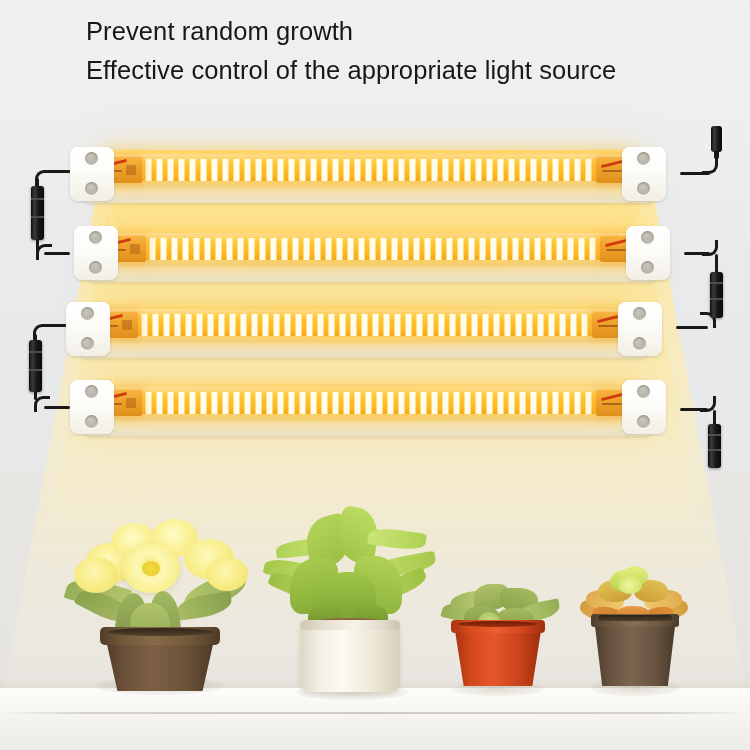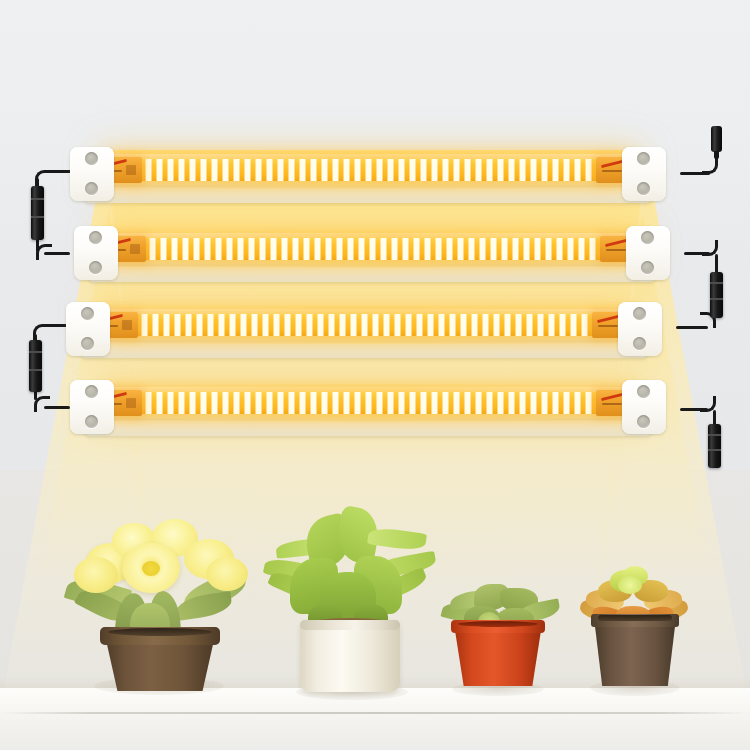--- a/index.html
+++ b/index.html
@@ -228,20 +228,22 @@
   <div class="table-shadow"></div>
   <div class="table-top"></div>
   <div class="table-edge"></div>
 
   <div class="light-cone"></div>
   <div class="light-cone-core"></div>
   <div class="cone-edge-l"></div>
   <div class="cone-edge-r"></div>
 
   <div class="headings">
+    <p>Prevent random growth</p>
+    <p>Effective control of the appropriate light source</p>
   </div>
 
   <div class="cable cable-v" style="left:36px; top:206px; height:46px;"></div>
   <div class="barrel" style="left:31px; top:186px; height:54px;">
     <div class="ring" style="top:12px;"></div>
       <div class="ring" style="top:30px;"></div>
   </div>
   <div class="cable cable-v" style="left:36px; top:178px; height:14px;"></div>
   <div class="cable-corner tl" style="left:35px; top:170px;"></div>
   <div class="cable cable-h" style="left:49px; top:170px; width:28px;"></div>

